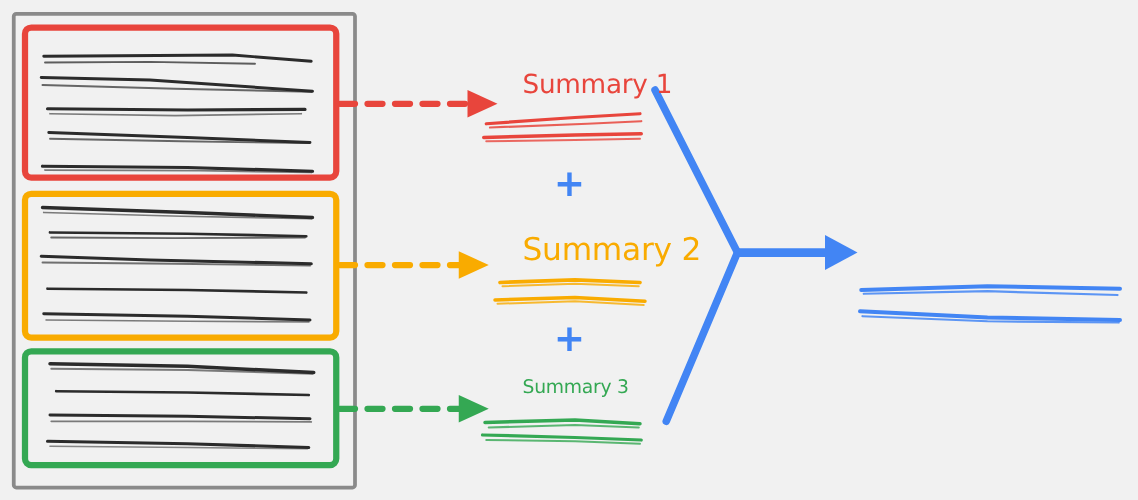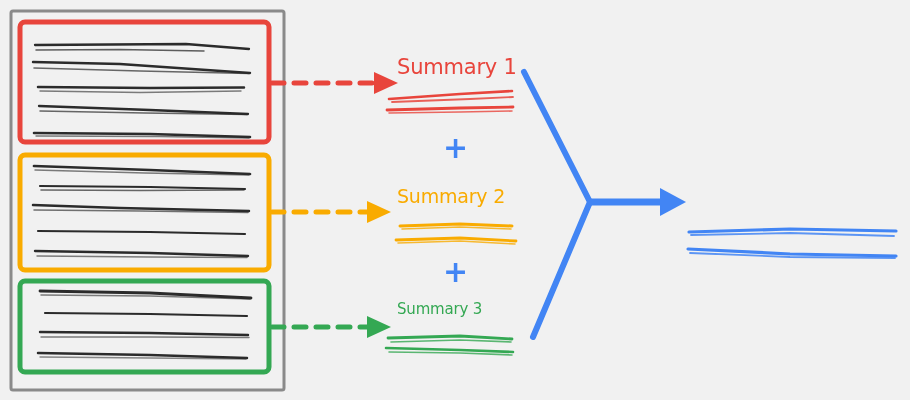--- a/index.html
+++ b/index.html
@@ -18,23 +18,24 @@
     position: absolute;
     inset: 0;
     width: 910px;
     height: 400px;
   }
   .lbl {
     position: absolute;
     font-family: "DejaVu Sans", "Liberation Sans", sans-serif;
     white-space: nowrap;
     letter-spacing: -0.2px;
+    margin-left: 21px;
   }
   #sum1-label { left: 397px; top: 55px; font-size: 21px; color: #E8453C; }
-  #sum2-label { left: 397px; top: 185px; font-size: 19px; color: #F9AB00; }
+  #sum2-label { left: 397px; top: 185px; font-size: 25px; color: #F9AB00; }
   #sum3-label { left: 397px; top: 300px; font-size: 15px; color: #34A853; }
   #final-label {
     left: 660px; top: 138px; width: 250px;
     font-size: 29px; color: #4285F4; text-align: center;
     line-height: 1.22;
     white-space: normal;
   }
   .plus {
     position: absolute;
     color: #4285F4;

